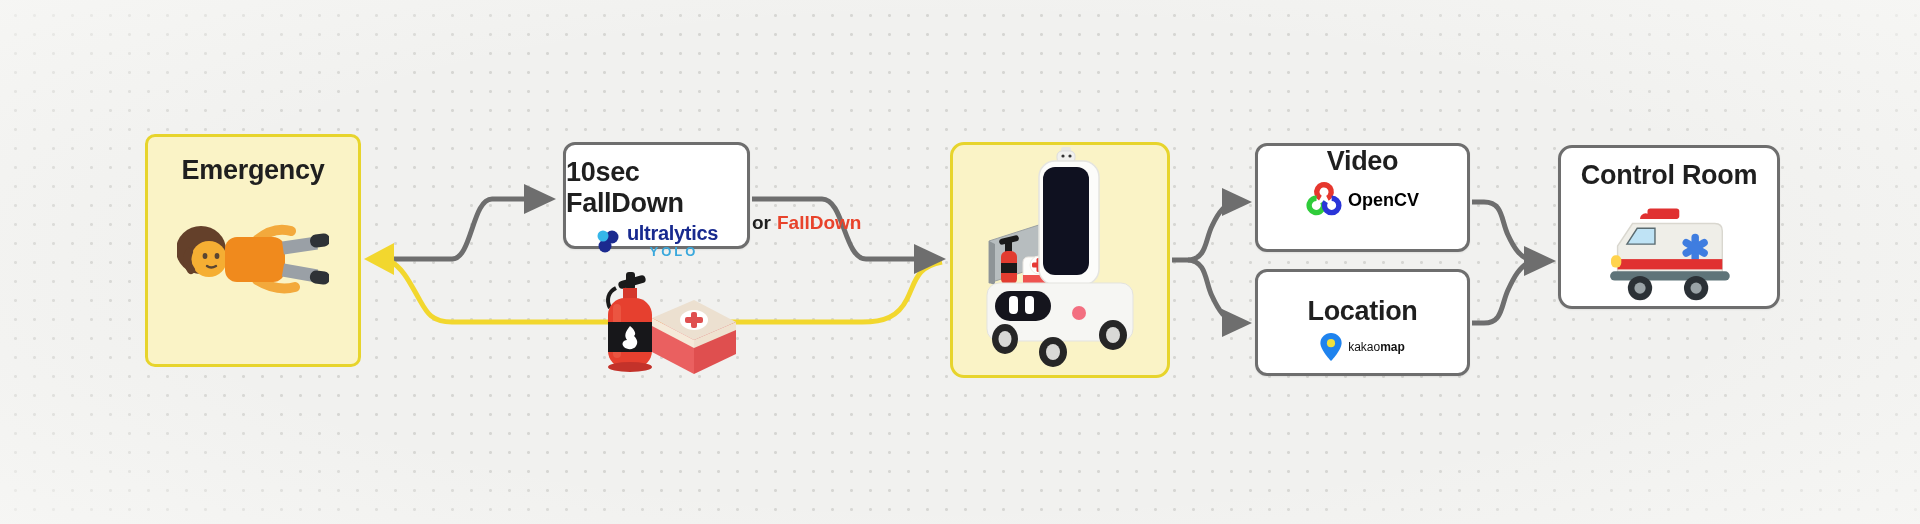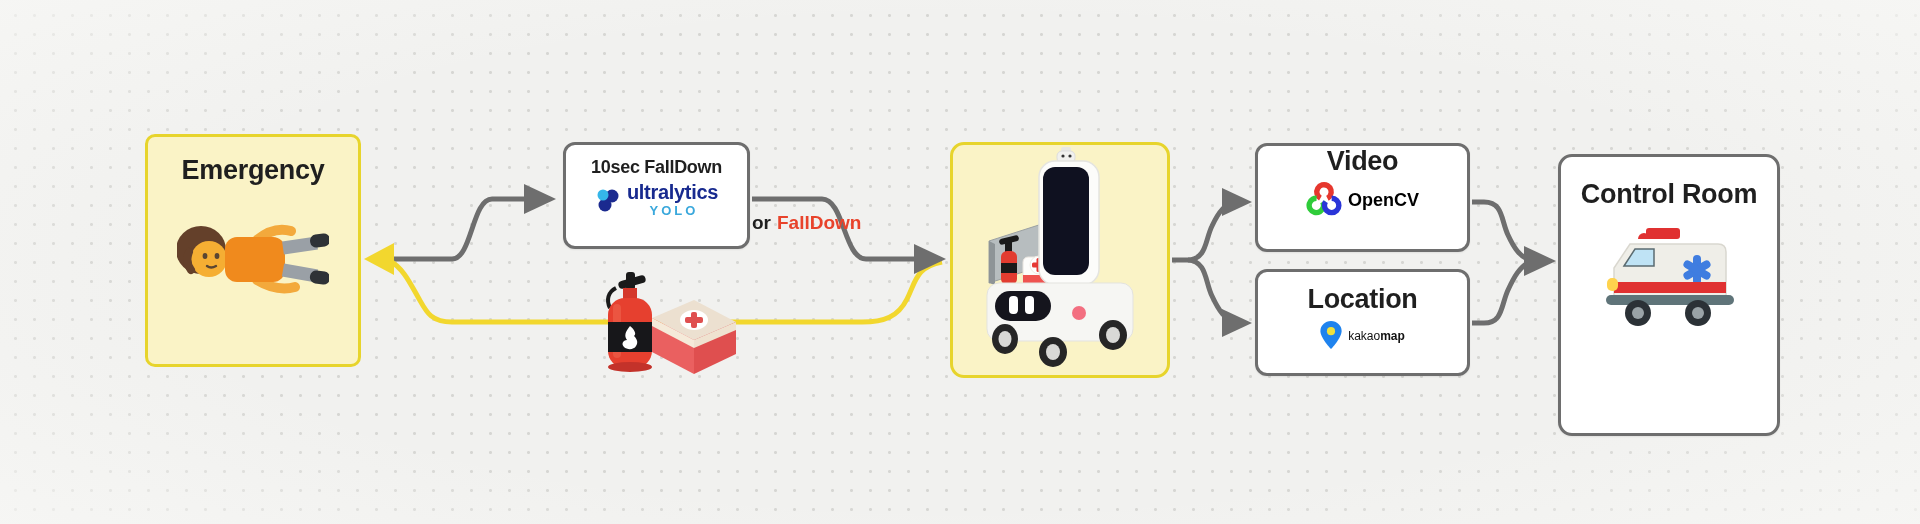--- a/index.html
+++ b/index.html
@@ -23,21 +23,21 @@
     background:radial-gradient(ellipse 75% 85% at 50% 50%,rgba(246,246,244,0) 55%,rgba(248,248,246,.9) 100%);}
   .connectors{position:absolute;inset:0;z-index:1;pointer-events:none;}
   .arrow-gray{stroke:var(--arrow_gray);stroke-width:5;fill:none;}
   .arrow-yellow{stroke:var(--arrow_yellow);stroke-width:5;fill:none;}
   .head-gray{fill:var(--arrow_gray);}
   .head-yellow{fill:var(--arrow_yellow);}
   .node{position:absolute;z-index:2;box-sizing:border-box;display:flex;flex-direction:column;align-items:center;}
   .node.white{background:#fff;border:3px solid var(--box_border_gray);border-radius:12px;box-shadow:0 1px 2px rgba(0,0,0,.07);}
   .node.yellow{background:var(--node_yellow_fill);border:3px solid var(--node_yellow_border);border-radius:10px;}
   .node-title{font-weight:700;font-size:27px;letter-spacing:-.3px;}
-  .node-title.small{font-size:18px;}
+  .node-title.small{font-size:27px;}
   .two-line{text-align:center;line-height:1.45;}
   .logo-row{display:flex;align-items:center;gap:6px;}
   .ultra-col{display:flex;flex-direction:column;align-items:center;line-height:1;}
   .ultra-word{font-weight:700;font-size:20px;color:var(--ultralytics_navy);letter-spacing:-.3px;}
   .yolo-word{font-weight:800;font-size:13px;color:var(--yolo_blue);letter-spacing:3px;margin:2px 0 0 3px;}
   .opencv-word{font-weight:700;font-size:18px;color:#000000;}
   .kakao-word{font-size:12px;color:#111;}
   .kakao-word b{font-weight:700;}
   .or-chip{position:absolute;left:752px;top:164px;z-index:2;display:flex;gap:6px;font-weight:700;font-size:19px;margin-top:48px;}
   .or-prefix{color:var(--text_dark);}
@@ -171,32 +171,32 @@
     <div class="logo-row" style="margin-top:4px;">
       <svg width="36" height="38" viewBox="0 0 40 40" aria-hidden="true">
         <circle cx="20" cy="11" r="8" fill="none" stroke="var(--opencv_red)" stroke-width="6" stroke-dasharray="41.9 8.4" transform="rotate(120 20 11)"></circle>
         <circle cx="11.5" cy="26" r="8" fill="none" stroke="var(--opencv_green)" stroke-width="6" stroke-dasharray="41.9 8.4" transform="rotate(-30 11.5 26)"></circle>
         <circle cx="28.5" cy="26" r="8" fill="none" stroke="var(--opencv_blue)" stroke-width="6" stroke-dasharray="41.9 8.4" transform="rotate(-90 28.5 26)"></circle>
       </svg>
       <span class="opencv-word">OpenCV</span>
     </div>
   </div>
 
-  <div class="node white" style="left:1255px;top:269px;width:215px;height:107px;padding-top:12px;">
+  <div class="node white" style="left:1255px;top:269px;width:215px;height:107px;padding-top:12px;justify-content:center;">
     <div class="node-title">Location</div>
     <div class="logo-row" style="margin-top:6px;">
       <svg width="22" height="29" viewBox="0 0 22 30" aria-hidden="true">
         <path d="M11 0 C4.9 0 0 4.6 0 10.3 C0 17.6 11 29 11 29 C11 29 22 17.6 22 10.3 C22 4.6 17.1 0 11 0 Z" fill="var(--kakao_pin_blue)"></path>
         <circle cx="11" cy="10.5" r="4.2" fill="#efe13e"></circle>
       </svg>
       <span class="kakao-word"><span>kakao</span><b>map</b></span>
     </div>
   </div>
 
-  <div class="node white" style="left:1558px;top:154px;width:222px;height:282px;padding-top:18px;border-radius:14px;">
+  <div class="node white" style="left:1558px;top:145px;width:222px;height:164px;padding-top:8px;border-radius:14px;">
     <div class="node-title two-line">
       <div>Control Room</div>
     </div>
     <svg width="150" height="110" viewBox="0 0 150 110" style="margin-top:8px;" aria-hidden="true">
       <rect x="52" y="6" width="34" height="11" rx="3" fill="#e03131"></rect>
       <path d="M44 17 a6 6 0 0 1 12 0 Z" fill="#e03131"></path>
       <path d="M20 78 V46 L36 22 H124 Q132 22 132 30 V78 Z" fill="#efeee8" stroke="#d9d7cf" stroke-width="1.5"></path>
       <polygon points="30,44 41,27 60,27 60,44" fill="#bfe3f5" stroke="#5b6b70" stroke-width="1.5"></polygon>
       <g fill="#3f7de0">
         <rect x="99" y="33" width="8" height="30" rx="4"></rect>

